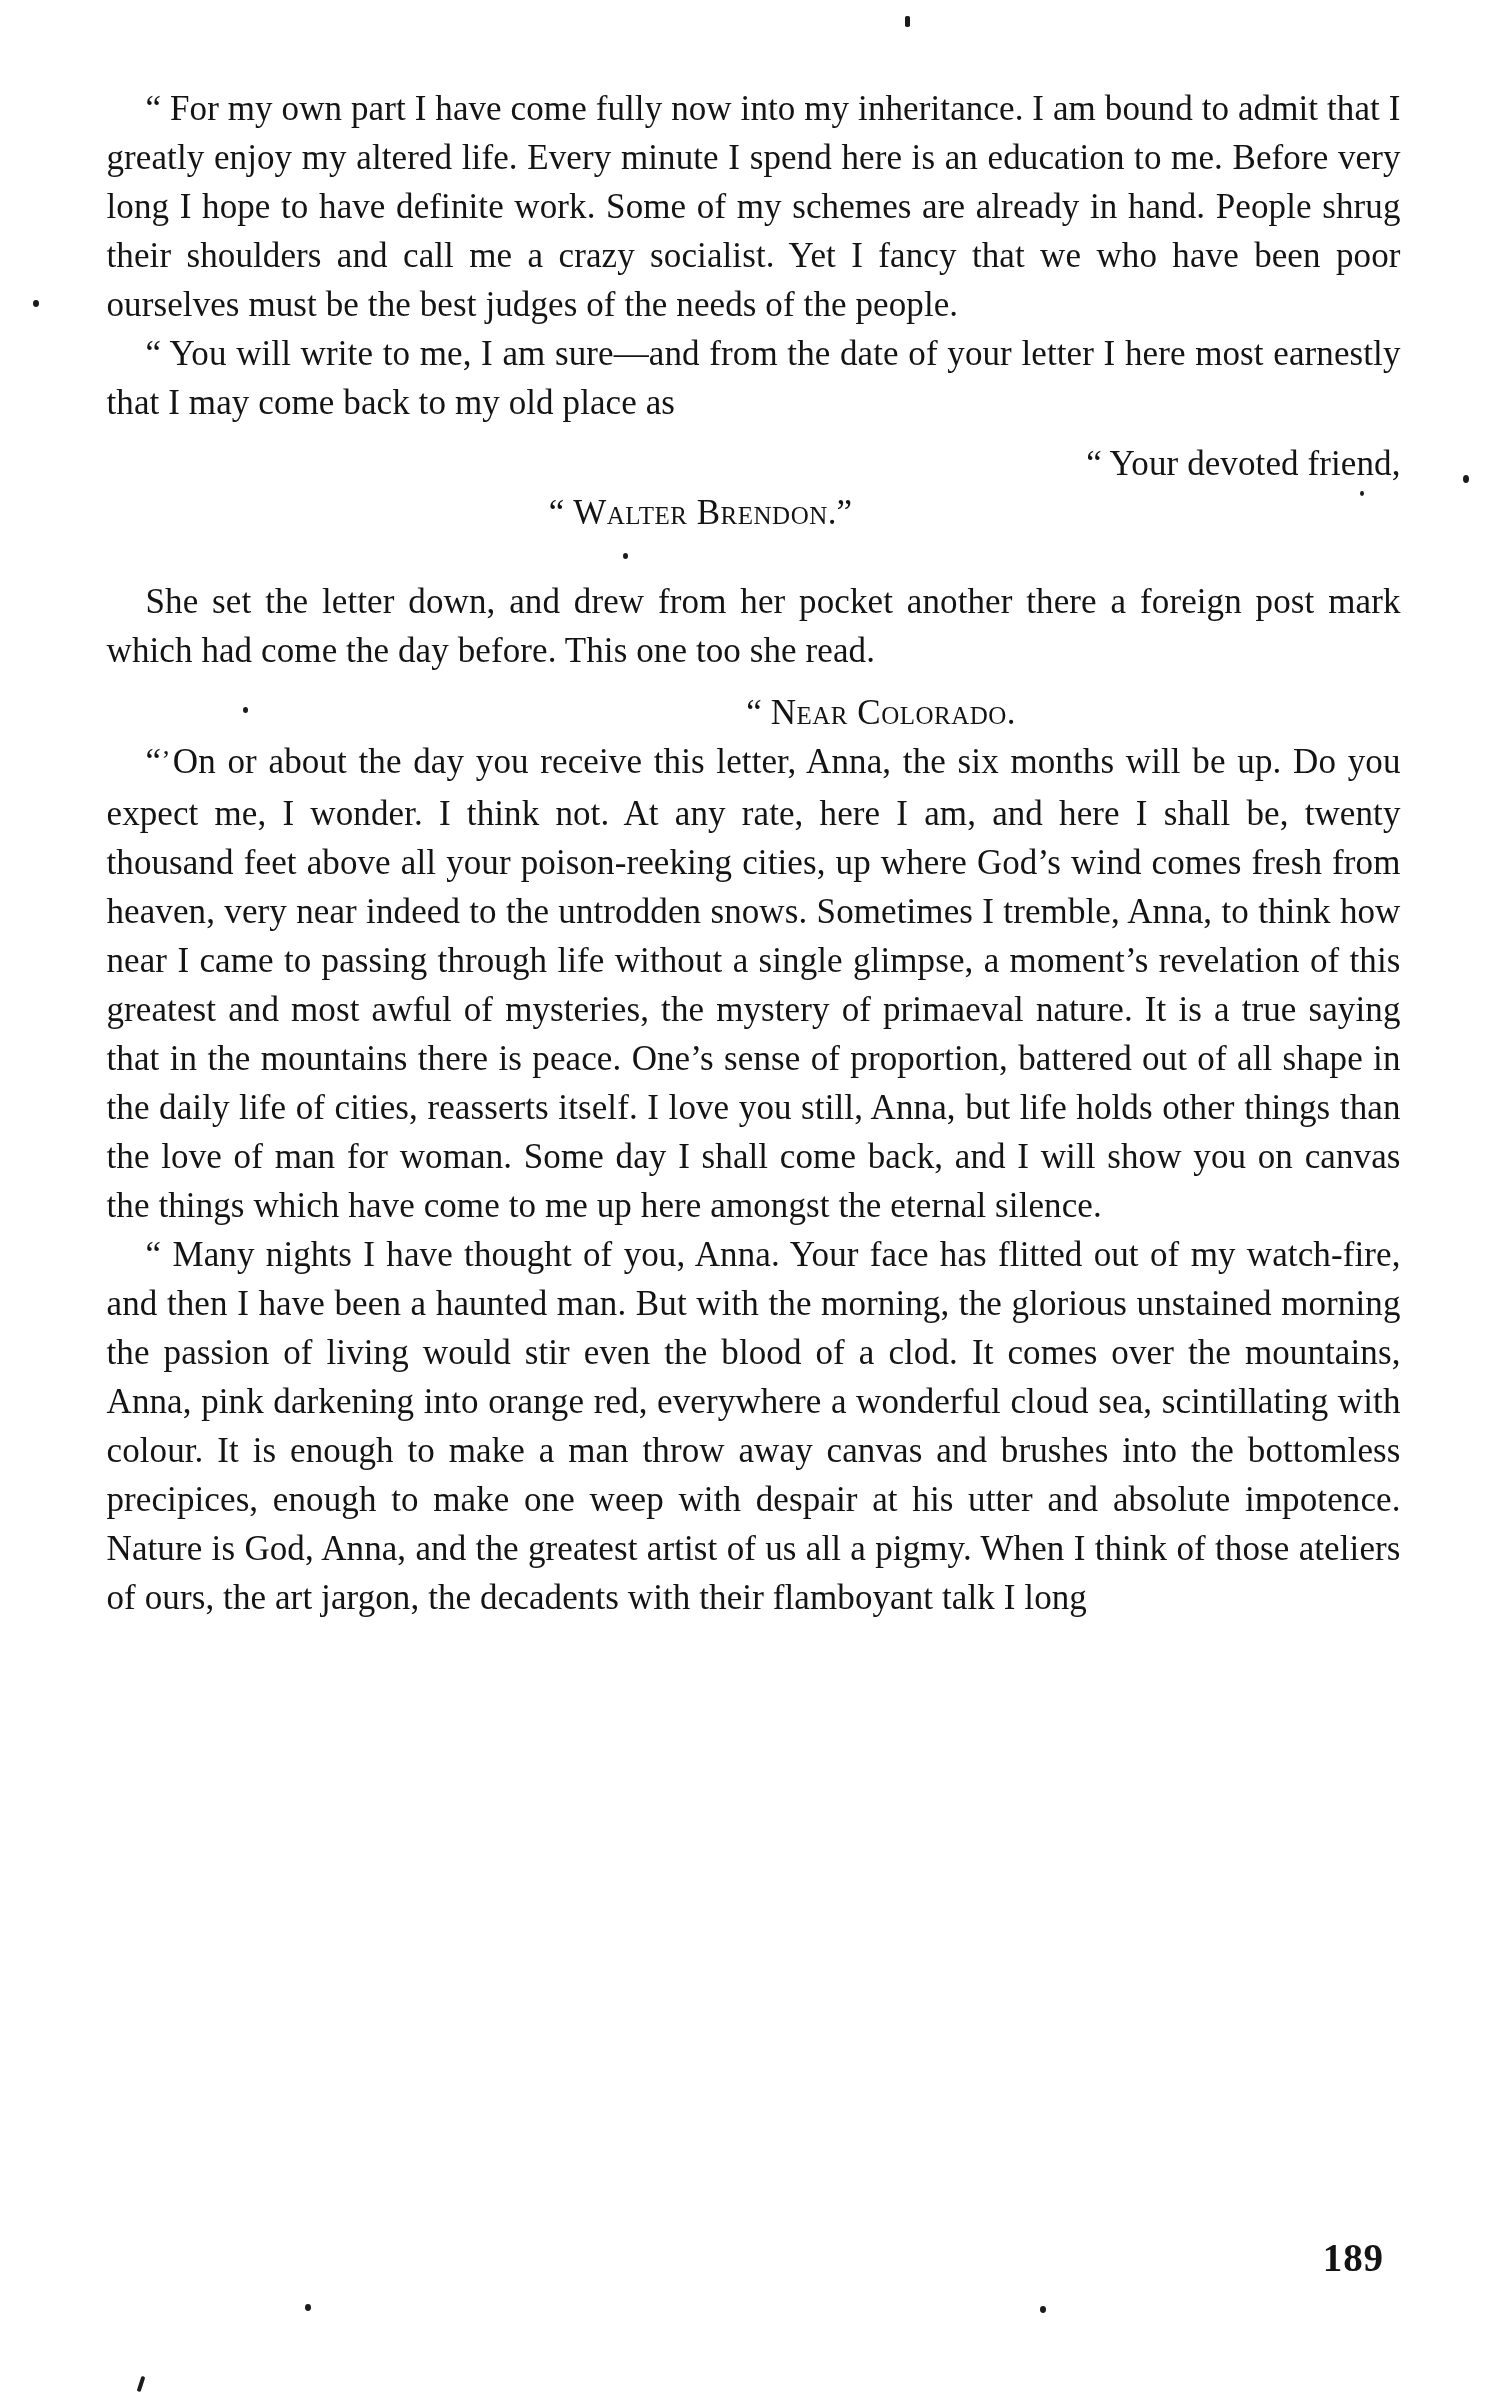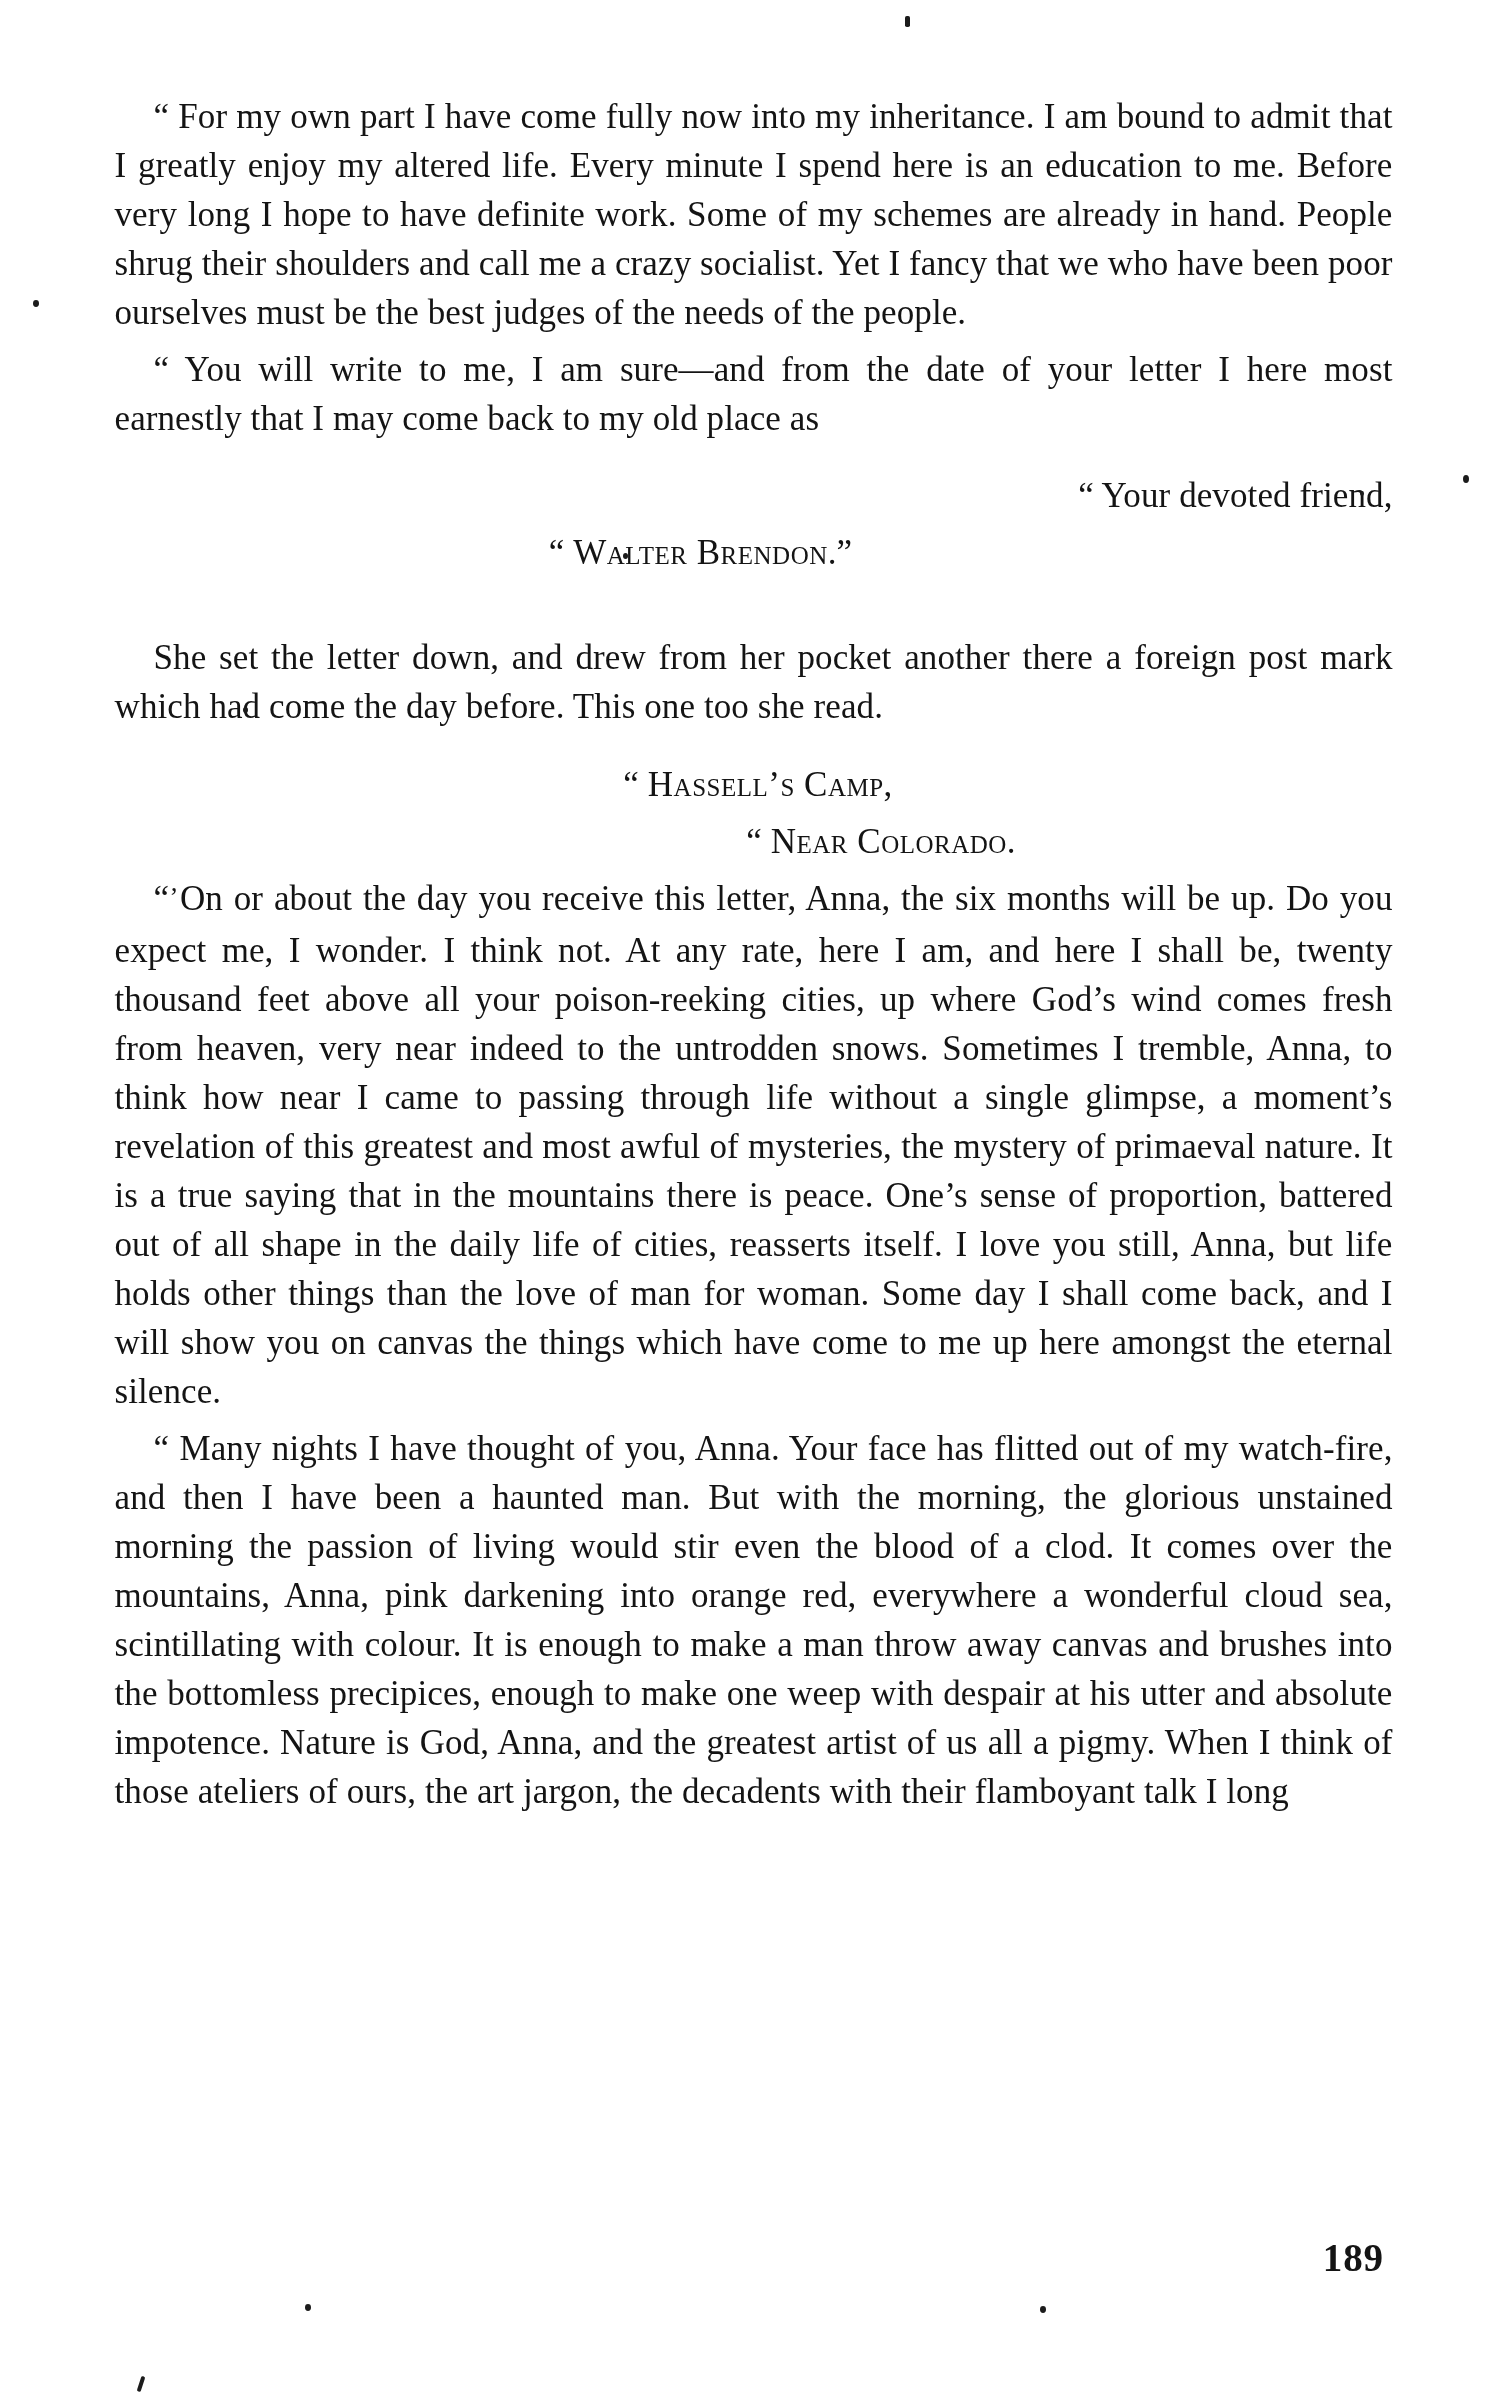--- a/index.html
+++ b/index.html
@@ -22,21 +22,21 @@
     width: 1507px;
     height: 2401px;
     box-sizing: border-box;
     padding: 84px 104px 53px 104px;
   }
   .textblock {
     width: 1294px;
     margin: 0 auto;
   }
   p {
-    margin: 8px;
+    margin: 0;
     font-size: 35px;
     line-height: 49px;
     text-align: justify;
     text-justify: inter-word;
     letter-spacing: 0.1px;
   }
   p.indent {
     text-indent: 39px;
   }
   .gap-small { height: 12.3px; }
@@ -112,21 +112,20 @@
     <p class="sig-line">“ Your devoted friend,</p>
 
     <p class="sig-line2"><span>“ </span><span class="smallcaps">Walter Brendon</span><span>.”</span></p>
 
     <div class="gap-para"></div>
 
     <p class="indent">She set the letter down, and drew from her pocket another there a foreign post mark which had come the day before.   This one too she read.</p>
 
     <div class="gap-small"></div>
 
-    <p class="hdr-line1"><span>“ </span><span class="smallcaps">Hassell’s Camp</span><span>,</span></p>
 
     <p class="hdr-line2"><span>“ </span><span class="smallcaps">Near Colorado</span><span>.</span></p>
 
     <p class="indent"><span class="lead-mark">’</span><span>“ On or about the day you receive this letter, Anna, the six months will be up.   Do you expect me, I wonder.   I think not.   At any rate, here I am, and here I shall be, twenty thousand feet above all your poison-reeking cities, up where God’s wind comes fresh from heaven, very near indeed to the untrodden snows.   Sometimes I tremble, Anna, to think how near I came to passing through life without a single glimpse, a moment’s revelation of this greatest and most awful of mysteries, the mystery of primaeval nature.   It is a true saying that in the mountains there is peace.   One’s sense of proportion, battered out of all shape in the daily life of cities, reasserts itself.   I love you still, Anna, but life holds other things than the love of man for woman. Some day I shall come back, and I will show you on canvas the things which have come to me up here amongst the eternal silence.</span></p>
 
     <p class="indent">“ Many nights I have thought of you, Anna.   Your face has flitted out of my watch-fire, and then I have been a haunted man. But with the morning, the glorious unstained morning the passion of living would stir even the blood of a clod.   It comes over the mountains, Anna, pink darkening into orange red, everywhere a wonderful cloud sea, scintillating with colour.   It is enough to make a man throw away canvas and brushes into the bottomless precipices, enough to make one weep with despair at his utter and absolute impotence.   Nature is God, Anna, and the greatest artist of us all a pigmy.   When I think of those ateliers of ours, the art jargon, the decadents with their flamboyant talk I long</p>
 
   </div>
 
   <div class="folio">189</div>

